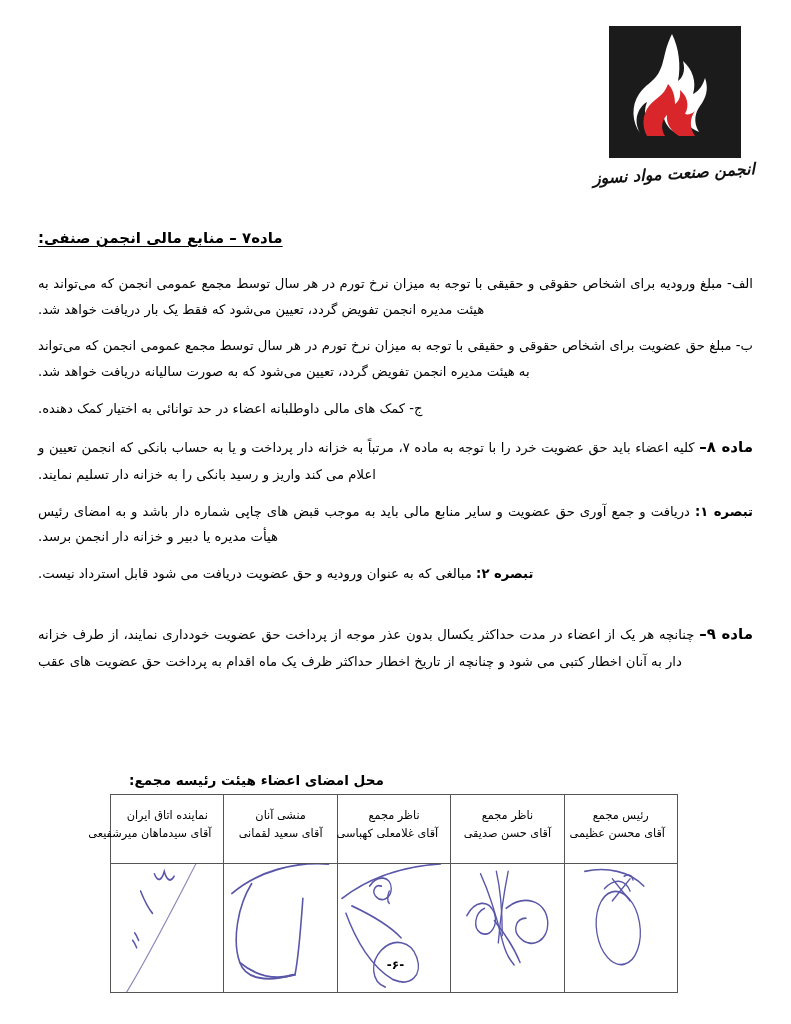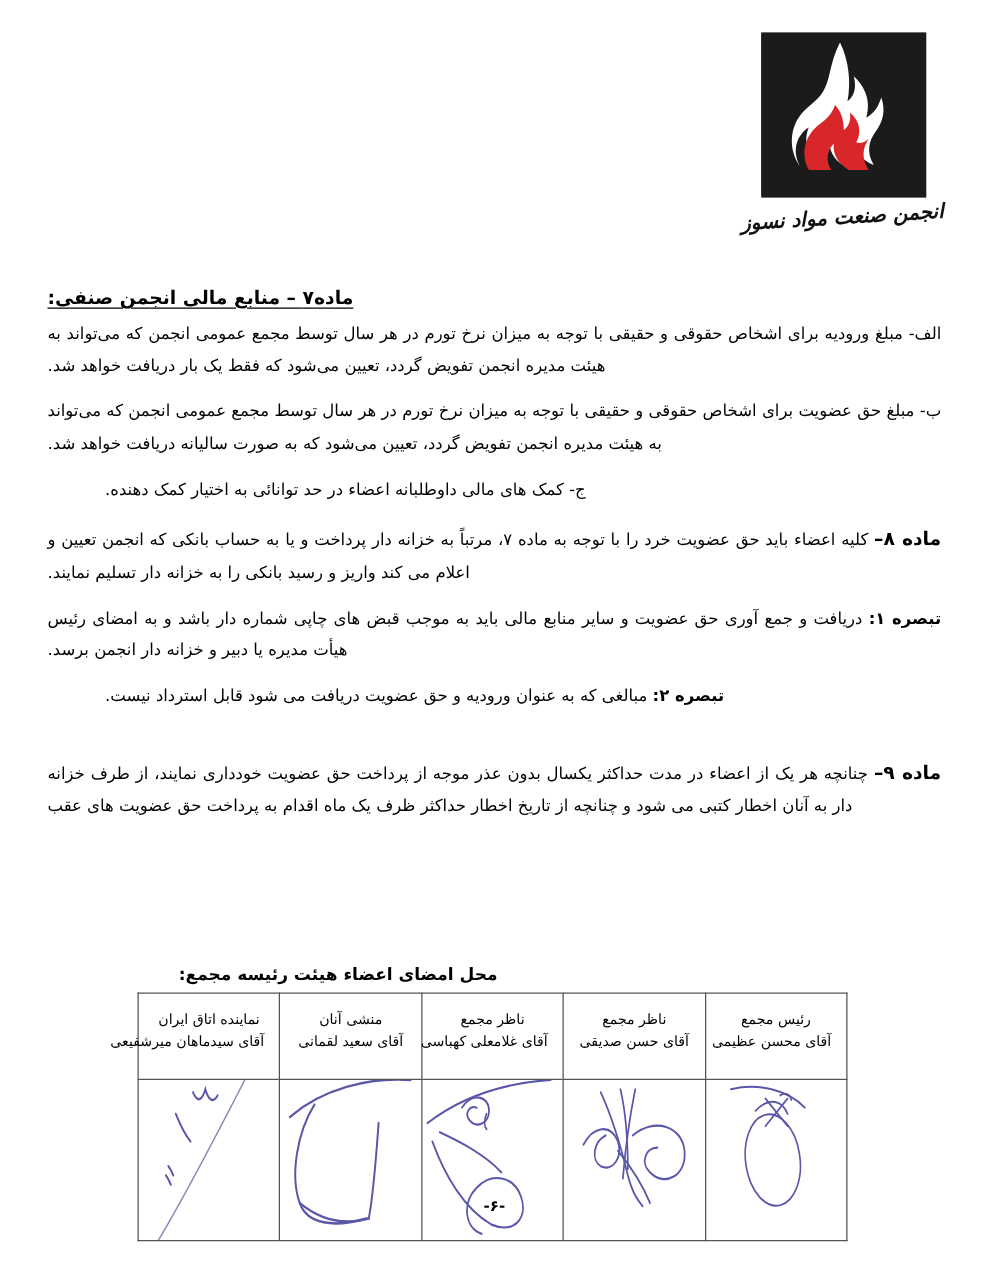--- a/index.html
+++ b/index.html
@@ -59,58 +59,58 @@
     top: 228px;
     right: 38px;
     left: 38px;
     direction: rtl;
     text-align: justify;
     text-justify: inter-word;
   }
 
   .heading-line {
     text-align: left;
-    margin: 0 0 8px 0;
+    margin: 0 0 24px 0;
   }
   .heading-text {
     font-size: 15px;
     font-weight: 700;
     text-decoration: underline;
     text-underline-offset: 3px;
     letter-spacing: -0.2px;
     display: inline-block;
   }
 
   p.para {
     margin: 0 0 11px 0;
     font-size: 13.2px;
     line-height: 1.95;
     text-align: justify;
     text-align-last: left;
     letter-spacing: -0.1px;
   }
-  p.para.all-left { text-align: left; margin-left: 46px; }
+  p.para.all-left { text-align: left; }
 
   .lead {
     font-weight: 700;
   }
   .lead-underline {
     font-weight: 700;
     text-underline-offset: 3px;
     font-size: 15px;
   }
 
   .spacer-gap { height: 22px; }
 
   
   .sig-section {
     position: absolute;
     top: 772px;
     right: 38px;
-    left: 38px;
+    left: 24px;
     direction: rtl;
   }
   .sig-title {
     font-size: 13.6px;
     font-weight: 700;
     text-align: left;
     margin: 0 74px 6px 0;
     padding-left: 105px;
   }
 

